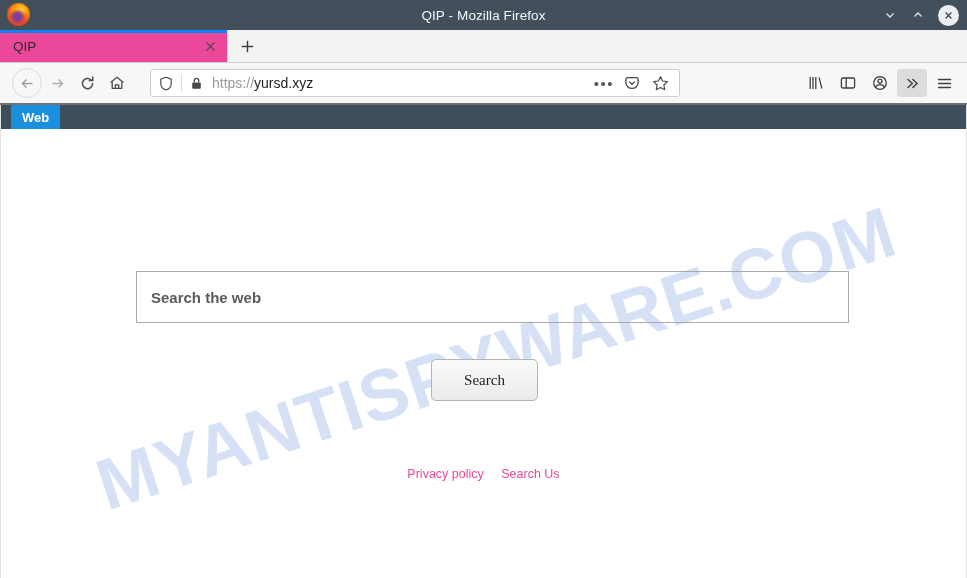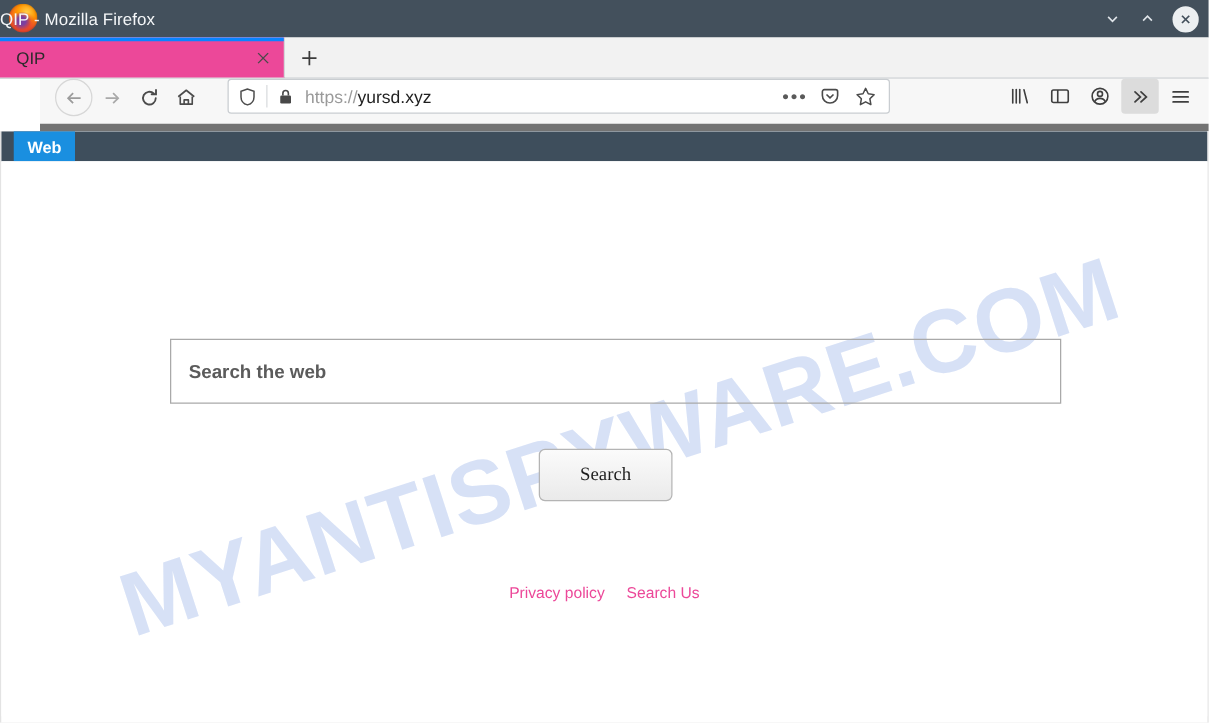--- a/index.html
+++ b/index.html
@@ -33,21 +33,21 @@
     border-radius: 50%;
     background:
       radial-gradient(circle at 45% 60%, #7b3fa0 0%, #7b3fa0 17%, rgba(123,63,160,0) 40%),
       radial-gradient(circle at 50% 78%, #e8472c 0%, #e8472c 22%, rgba(232,71,44,0) 55%),
       radial-gradient(circle at 62% 30%, #ffd04a 0%, #ff9500 35%, #f2601f 62%, #d93b1e 100%);
     box-shadow: inset 0 0 2px rgba(0,0,0,.35);
   }
   .titlebar-title {
     position: absolute;
     left: 0; right: 0;
-    text-align: left;
+    text-align: center;
     font-size: 13.5px;
     color: #f4f6f8;
     letter-spacing: .1px;
     pointer-events: none;
   }
   .win-controls {
     position: absolute;
     right: 8px;
     top: 0;
     height: 30px;
@@ -125,26 +125,25 @@
     align-items: center;
     justify-content: center;
     color: #3b3b3b;
   }
 
   
   .navbar {
     position: relative;
     height: 42px;
     background: #f7f7f7;
-    border-bottom: 6px solid #737373;
-    display: flex;
-    align-items: flex-start;
+    border-bottom: 2px solid #737373;
+    display: flex;
+    align-items: center;
     padding: 0 8px;
     box-sizing: border-box;
-    margin-left: 32px;
   }
   .nav-btn {
     width: 30px;
     height: 30px;
     display: flex;
     align-items: center;
     justify-content: center;
     color: #4b4b4b;
     flex: none;
   }

